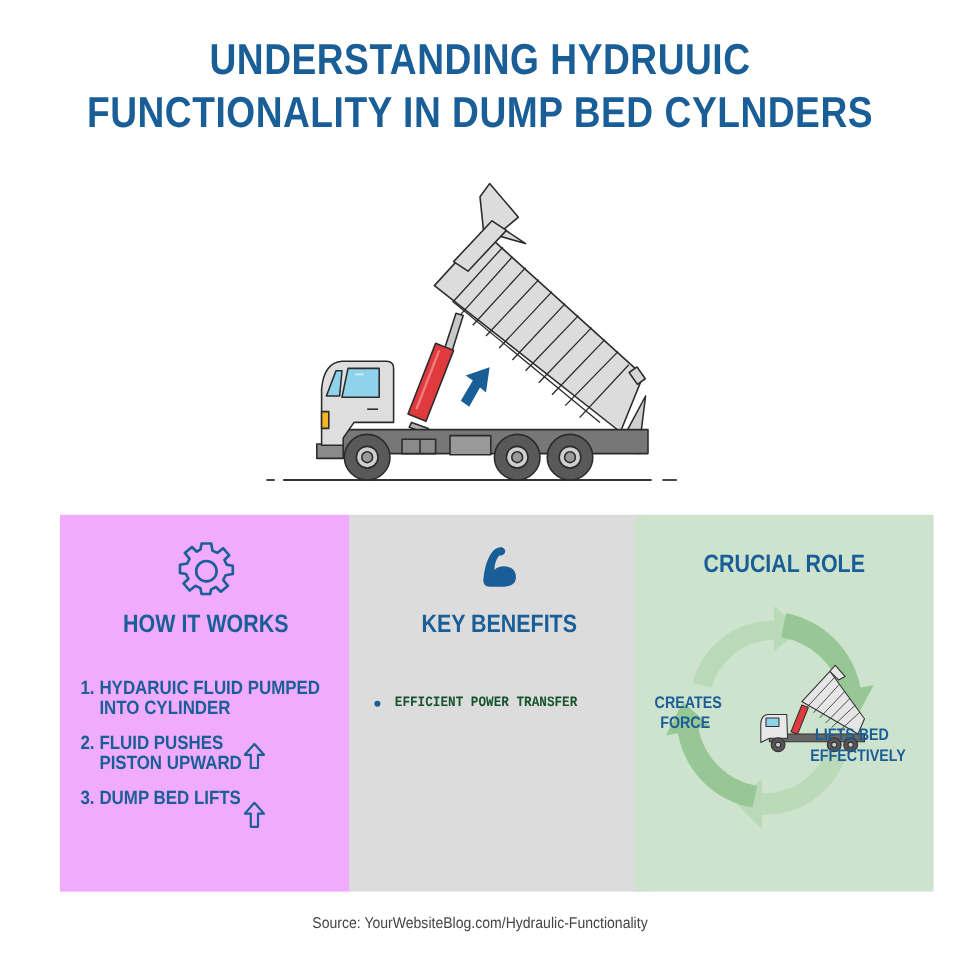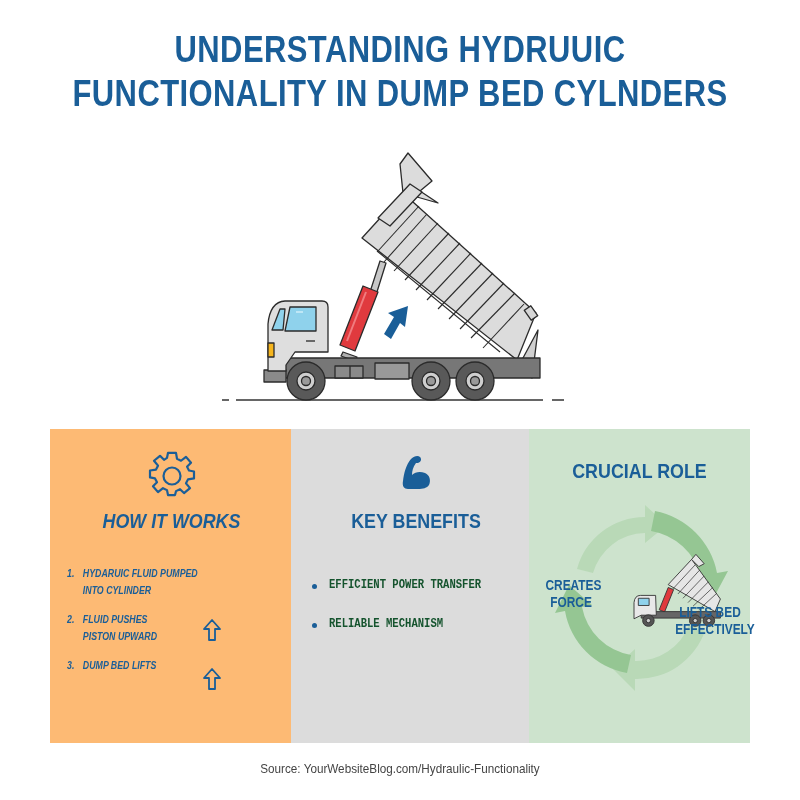--- a/index.html
+++ b/index.html
@@ -4,29 +4,29 @@
 <style>
   html, body { margin:0; padding:0; }
   body { width:800px; height:800px; background:#ffffff; position:relative; overflow:hidden;
          font-family:"Liberation Sans", "DejaVu Sans", sans-serif; }
   .title { position:absolute; left:0; top:28px; width:800px; text-align:center;
            color:#1a5e98; font-weight:bold; font-size:36px; line-height:44px;
            transform:scaleX(0.86); transform-origin:center top; letter-spacing:0.5px; }
   .title div { white-space:nowrap; }
   .hero { position:absolute; left:215px; top:145px; width:370px; height:270px; }
   .panel { position:absolute; top:429px; height:314px; }
-  .p1 { left:50px; width:243px; background:#fdba74;font-style:italic; }
+  .p1 { left:50px; width:243px; background:#f0abfc; }
   .p2 { left:291px; width:250px; background:#dcdcdc; }
-  .p3 { left:529px; width:221px; background:#cde3cd; }
+  .p3 { left:529px; width:221px; background:#cde3cd;padding-left:28px; }
   .ph { position:absolute; left:0; width:100%; text-align:center; color:#1a5e98;
         font-weight:bold; font-size:21px; transform:scaleX(0.85); transform-origin:center; white-space:nowrap; }
   .p1 .ph, .p2 .ph { top:80px; }
   .p3 .ph { top:30px; }
   .icon { position:absolute; left:50%; transform:translateX(-50%); }
-  .steps { position:absolute; left:17px; top:136px; width:200px; color:#1a5e98; font-weight:bold; font-size:10px; }
+  .steps { position:absolute; left:17px; top:136px; width:200px; color:#1a5e98; font-weight:bold; font-size:16px; }
   .step { position:relative; margin-bottom:12px; line-height:17px; transform:scaleX(0.88); transform-origin:left center; white-space:nowrap; }
   .step .num { display:inline-block; width:18px; }
   .step .cont { padding-left:18px; }
   .up-arrow { position:absolute; }
   .benefits { position:absolute; left:18px; top:149px; color:#14532d; font-weight:bold; font-size:12px;font-family:Liberation Mono, monospace; }
   .benefit { height:39px; display:flex; align-items:flex-start; white-space:nowrap; }
   .benefit .dot { width:5px; height:5px; border-radius:50%; background:#1a5e98; margin:6px 12px 0 3px; flex:none; }
   .benefit span.txt { display:inline-block; transform:scaleX(0.88); transform-origin:left center; }
   .cycle-label { position:absolute; color:#1a5e98; font-weight:bold; font-size:14px; text-align:center; line-height:17px;
                  transform:scaleX(0.85); white-space:nowrap; }
@@ -146,24 +146,20 @@
 
 <div class="panel p2">
   <svg class="icon" style="top:24px" width="40" height="40" viewBox="0 0 40 40">
     <path d="M12,36 C8,36 6,33 7,28 C8,20 10,12 15,6 C18,3 22,2 24,4 C26,6 25,9 22,10 L20,10 C17,14 16,18 16,22 C19,19 24,18 29,20 C34,22 35,28 33,32 C31,35 27,36 22,36 Z" fill="#1a5e98"></path>
   </svg>
   <div class="ph">KEY BENEFITS</div>
   <div class="benefits">
     <div class="benefit">
         <span class="dot"></span>
         <span class="txt">EFFICIENT POWER TRANSFER</span>
-      </div>
-    <div class="benefit">
-        <span class="dot"></span>
-        <span class="txt">RELIABLE MECHANISM</span>
       </div>
   </div>
 </div>
 
 <div class="panel p3">
   <div class="ph">CRUCIAL ROLE</div>
   <svg style="position:absolute;left:26px;top:72px" width="175" height="190" viewBox="0 0 175 190">
     <g fill="#95c795" opacity="0.85">
 
       <path d="M22,68 A70,70 0 0 1 90,16 L90,4 L112,24 L90,42 L90,32 A55,55 0 0 0 38,72 Z" fill="#b6d8b4"></path>

